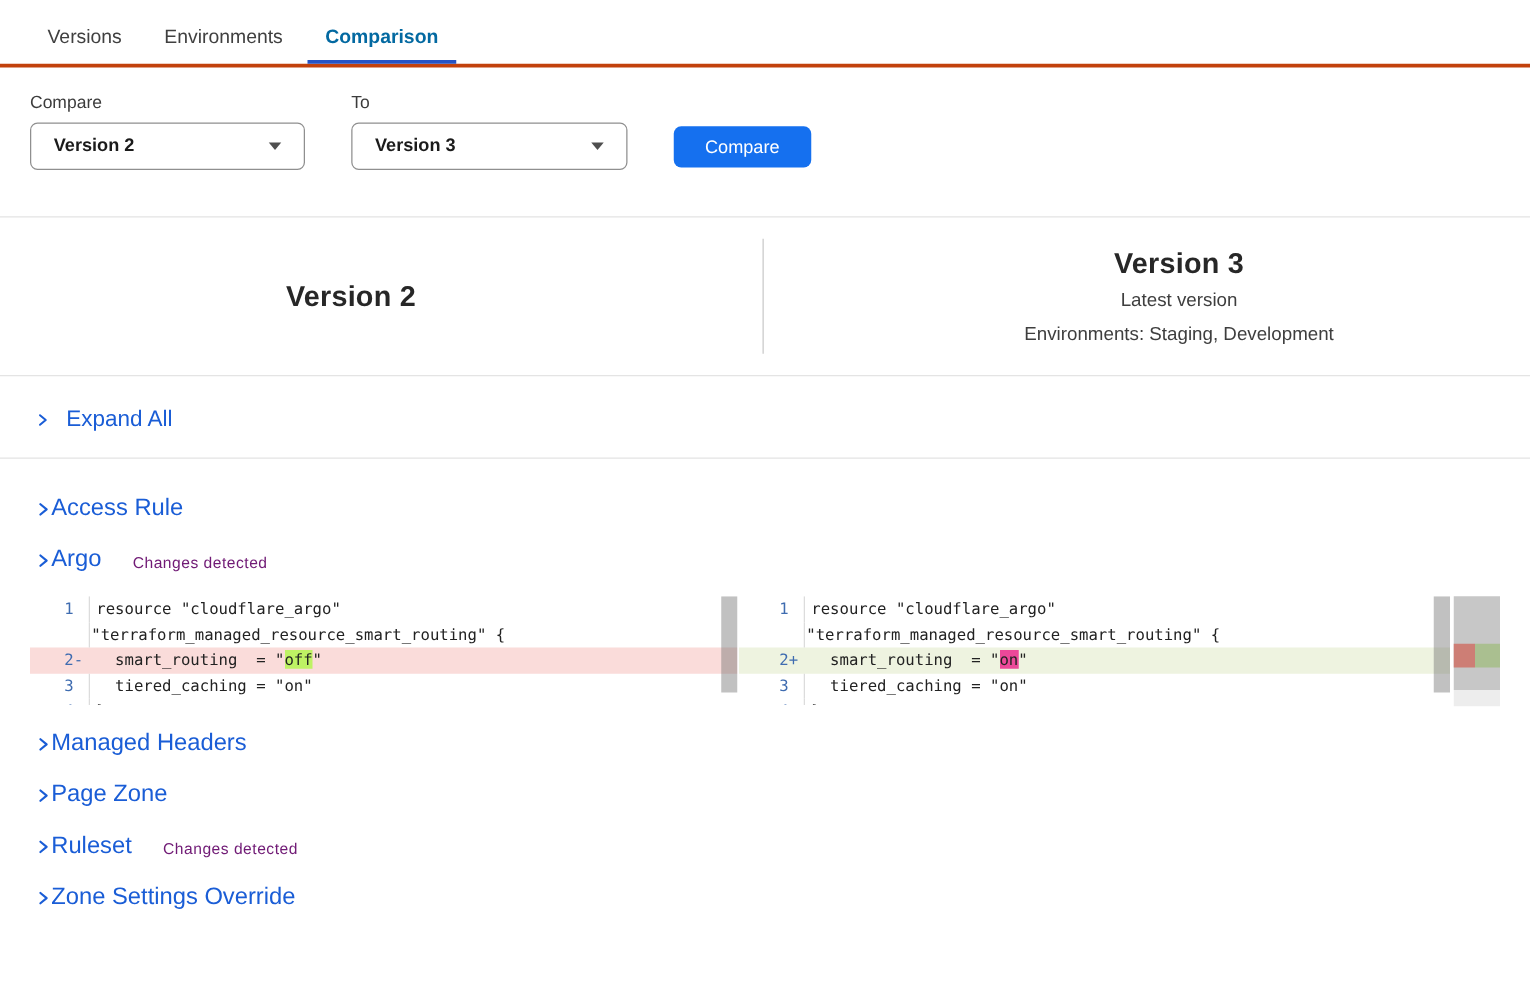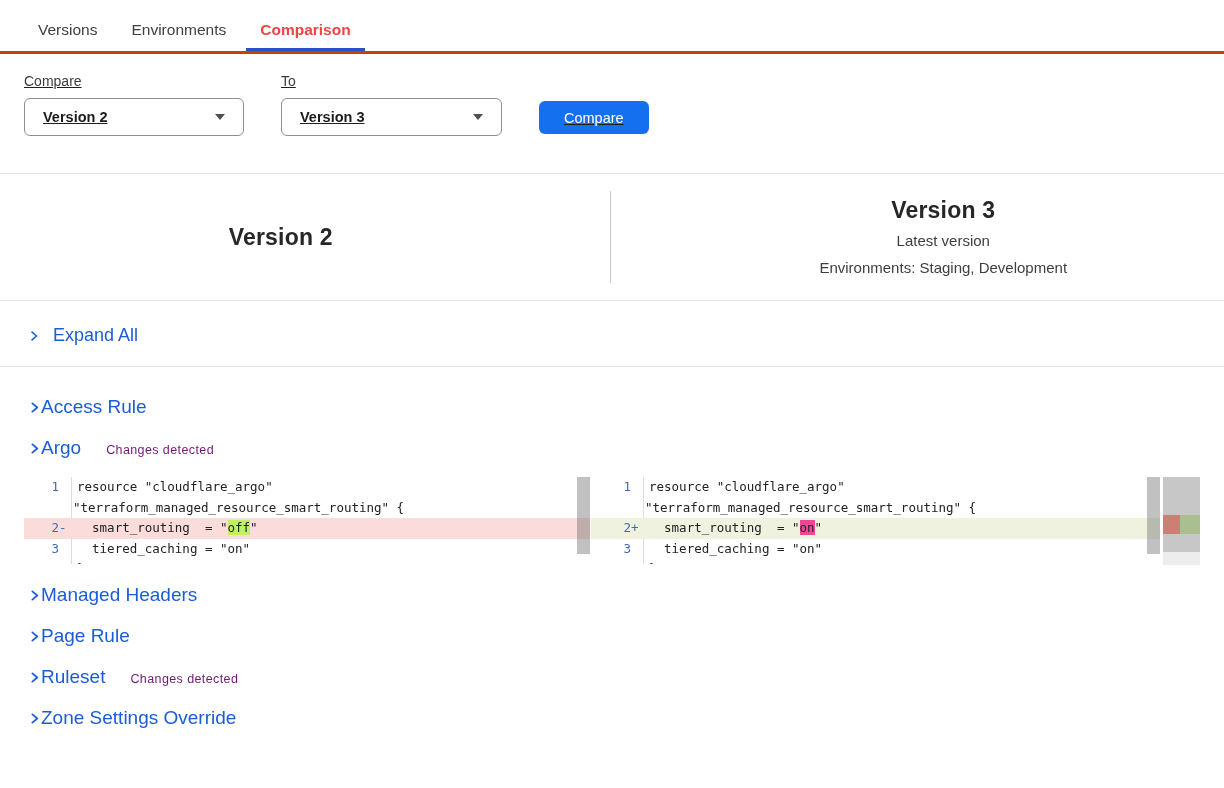--- a/index.html
+++ b/index.html
@@ -2,24 +2,24 @@
 <html><head>
 <meta charset="utf-8">
 <style>
   * { margin: 0; padding: 0; box-sizing: border-box; }
   html, body { width: 1224px; height: 788px; background: #fff; overflow: hidden; }
   body { font-family: "Liberation Sans", "DejaVu Sans", sans-serif; color: #1f1f1f; }
 
   
   .tabbar { display: flex; gap: 6px; padding-left: 24px; border-bottom: 3px solid #c2410c; }
   .tab { padding: 21px 14px 12px; font-size: 15.5px; color: #404040; cursor: pointer; }
-  .tab.active { color: #ef4444; font-weight: 700; padding-bottom: 9px; border-bottom: 3px solid #2553c4; }
-
-  
-  .compare-bar { display: flex; gap: 37px; margin: 19px 0 0 24px; align-items: flex-end; text-decoration: underline; }
+  .tab.active { color: #0369a1; font-weight: 700; padding-bottom: 9px; border-bottom: 3px solid #2553c4; }
+
+  
+  .compare-bar { display: flex; gap: 37px; margin: 19px 0 0 24px; align-items: flex-end; }
   .field { display: flex; flex-direction: column; }
   .field-label { font-size: 14px; color: #3c3c3c; margin-bottom: 9px; }
   .select { width: 220px; height: 38px; border: 1px solid #8f8f8f; border-radius: 6px;
             display: flex; align-items: center; justify-content: space-between;
             padding: 0 18px; cursor: pointer; background: #fff; }
   .select.to { width: 221px; }
   .select-value { font-size: 14.5px; font-weight: 700; color: #1b1b1b; }
   .caret { width: 0; height: 0; border-left: 5.5px solid transparent;
            border-right: 5.5px solid transparent; border-top: 6.5px solid #4f4f4f; }
   .btn-primary { height: 33px; margin-bottom: 2px; padding: 0 25px; border: none; border-radius: 6px;
@@ -239,21 +239,21 @@
     <svg class="chev" viewBox="0 0 12 12" width="13" height="13">
         <path d="M4 2.2 L8.6 6 L4 9.8" fill="none" stroke="currentColor" stroke-width="1.6" stroke-linecap="round" stroke-linejoin="round"></path>
       </svg>
     <span class="sec-label">Managed Headers</span>
   </div>
 
   <div class="sec-row">
     <svg class="chev" viewBox="0 0 12 12" width="13" height="13">
         <path d="M4 2.2 L8.6 6 L4 9.8" fill="none" stroke="currentColor" stroke-width="1.6" stroke-linecap="round" stroke-linejoin="round"></path>
       </svg>
-    <span class="sec-label">Page Rule</span>
+    <span class="sec-label">Page Zone</span>
   </div>
 
   <div class="sec-row">
     <svg class="chev" viewBox="0 0 12 12" width="13" height="13">
         <path d="M4 2.2 L8.6 6 L4 9.8" fill="none" stroke="currentColor" stroke-width="1.6" stroke-linecap="round" stroke-linejoin="round"></path>
       </svg>
     <span class="sec-label">Ruleset</span>
     <span class="badge">Changes detected</span>
   </div>
 

